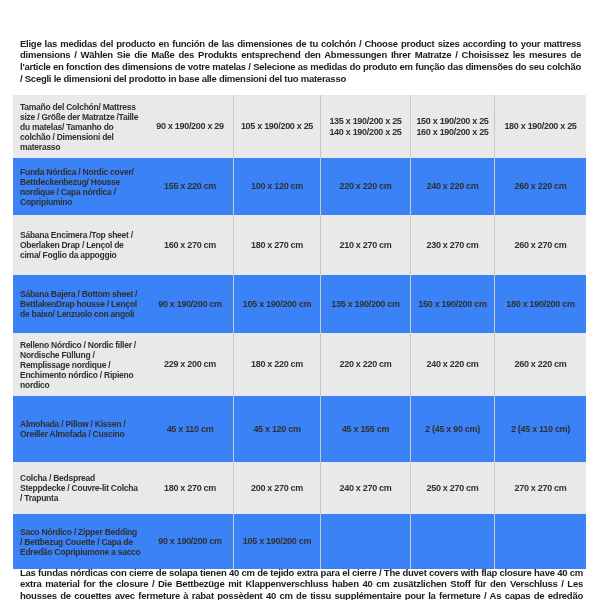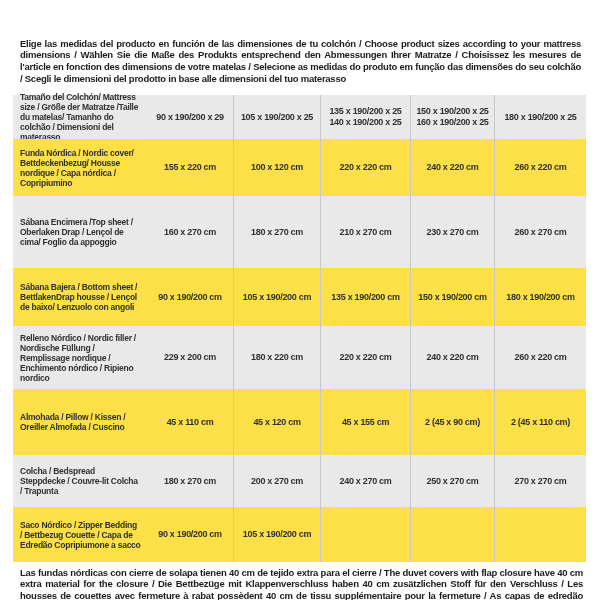--- a/index.html
+++ b/index.html
@@ -29,24 +29,24 @@
     text-align:center;font-size:9px;letter-spacing:-0.3px;line-height:11px;
     white-space:pre-line;color:#303030;
   }
   .cell.label{
     justify-content:flex-start;text-align:left;
     padding-left:7px;padding-right:6px;box-sizing:border-box;
     font-size:8.5px;line-height:10px;letter-spacing:-0.25px;
     white-space:normal;
   }
   .row.alt .cell{background:#e9e9e9;}
-  .row.plain .cell{background:#fde047;}
+  .row.plain .cell{background:#3b82f6;}
   .cell.vline{border-left:1px solid #c8c8c8;box-sizing:border-box;}
   
-  .r0 .cell{height:44px;} .r1 .cell{height:57px;} .r2 .cell{height:72px;}
+  .r0 .cell{height:63px;} .r1 .cell{height:57px;} .r2 .cell{height:60px;}
   .r3 .cell{height:58px;} .r4 .cell{height:63px;} .r5 .cell{height:66px;}
   .r6 .cell{height:52px;} .r7 .cell{height:55px;}
 </style>
 </head>
 <body>
 
 <div class="page">
 
   <p class="intro">Elige las medidas del producto en función de las dimensiones de tu colchón / Choose product sizes according to your mattress dimensions / Wählen Sie die Maße des Produkts entsprechend den Abmessungen Ihrer Matratze / Choisissez les mesures de l'article en fonction des dimensions de votre matelas / Selecione as medidas do produto em função das dimensões do seu colchão / Scegli le dimensioni del prodotto in base alle dimensioni del tuo materasso</p>
 

